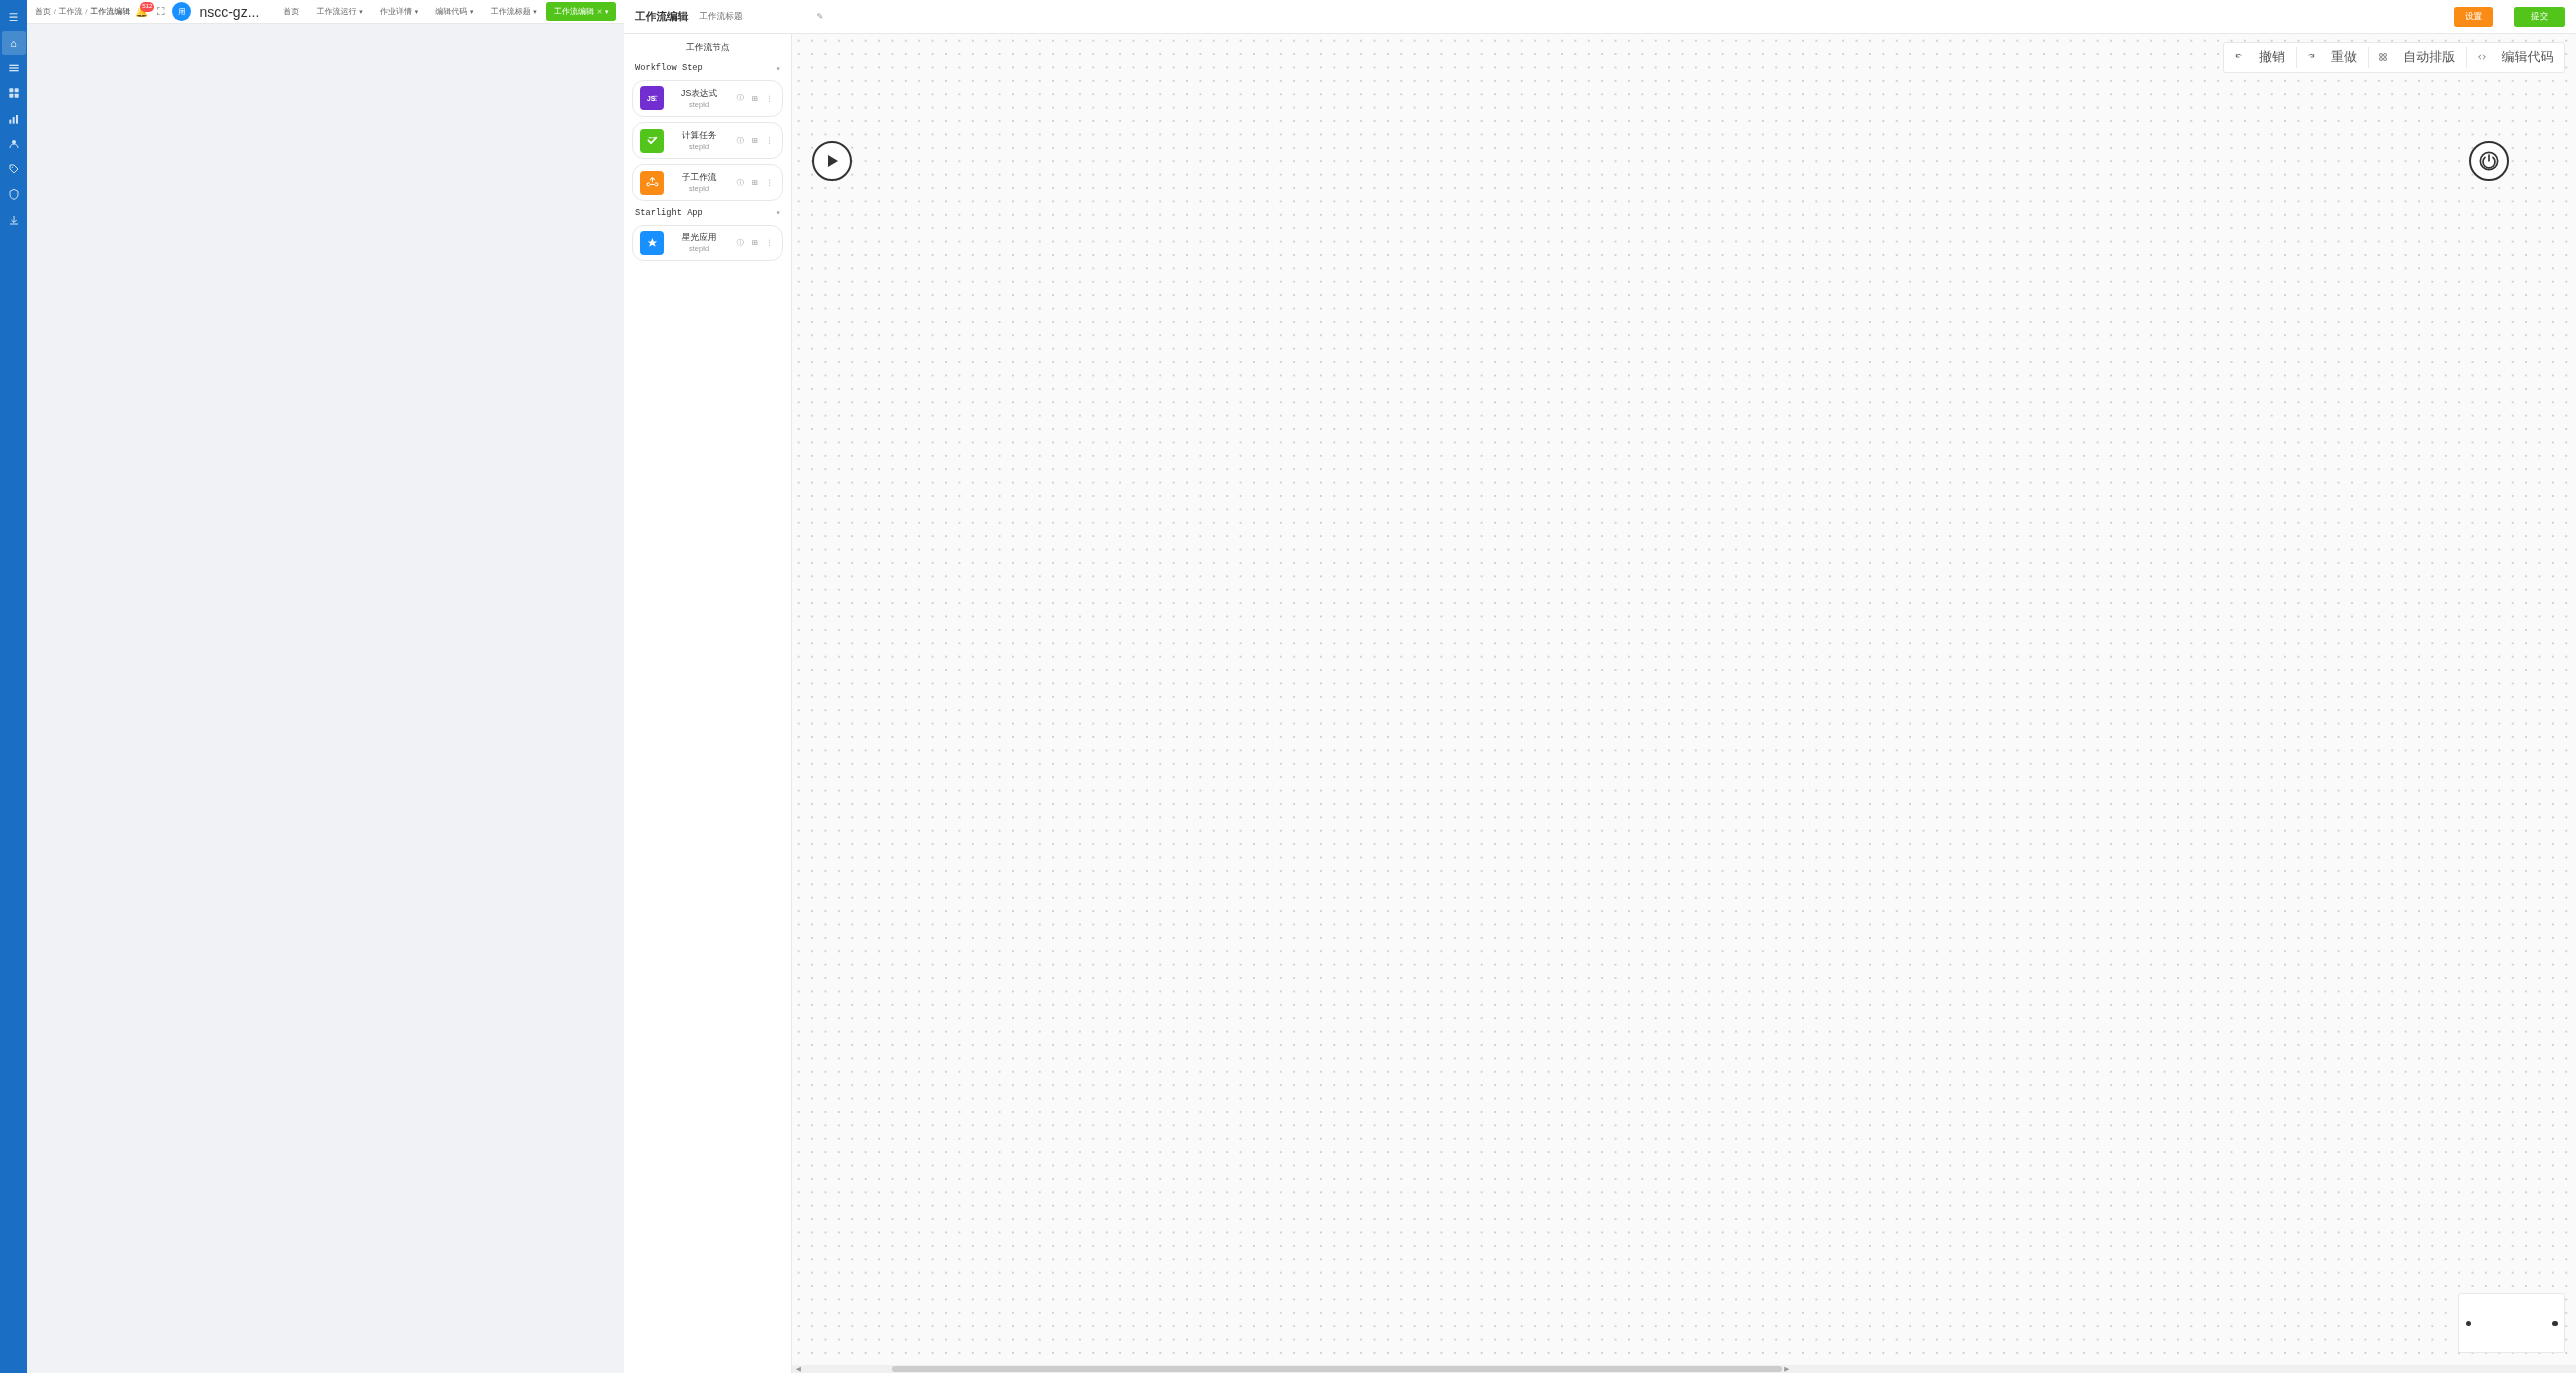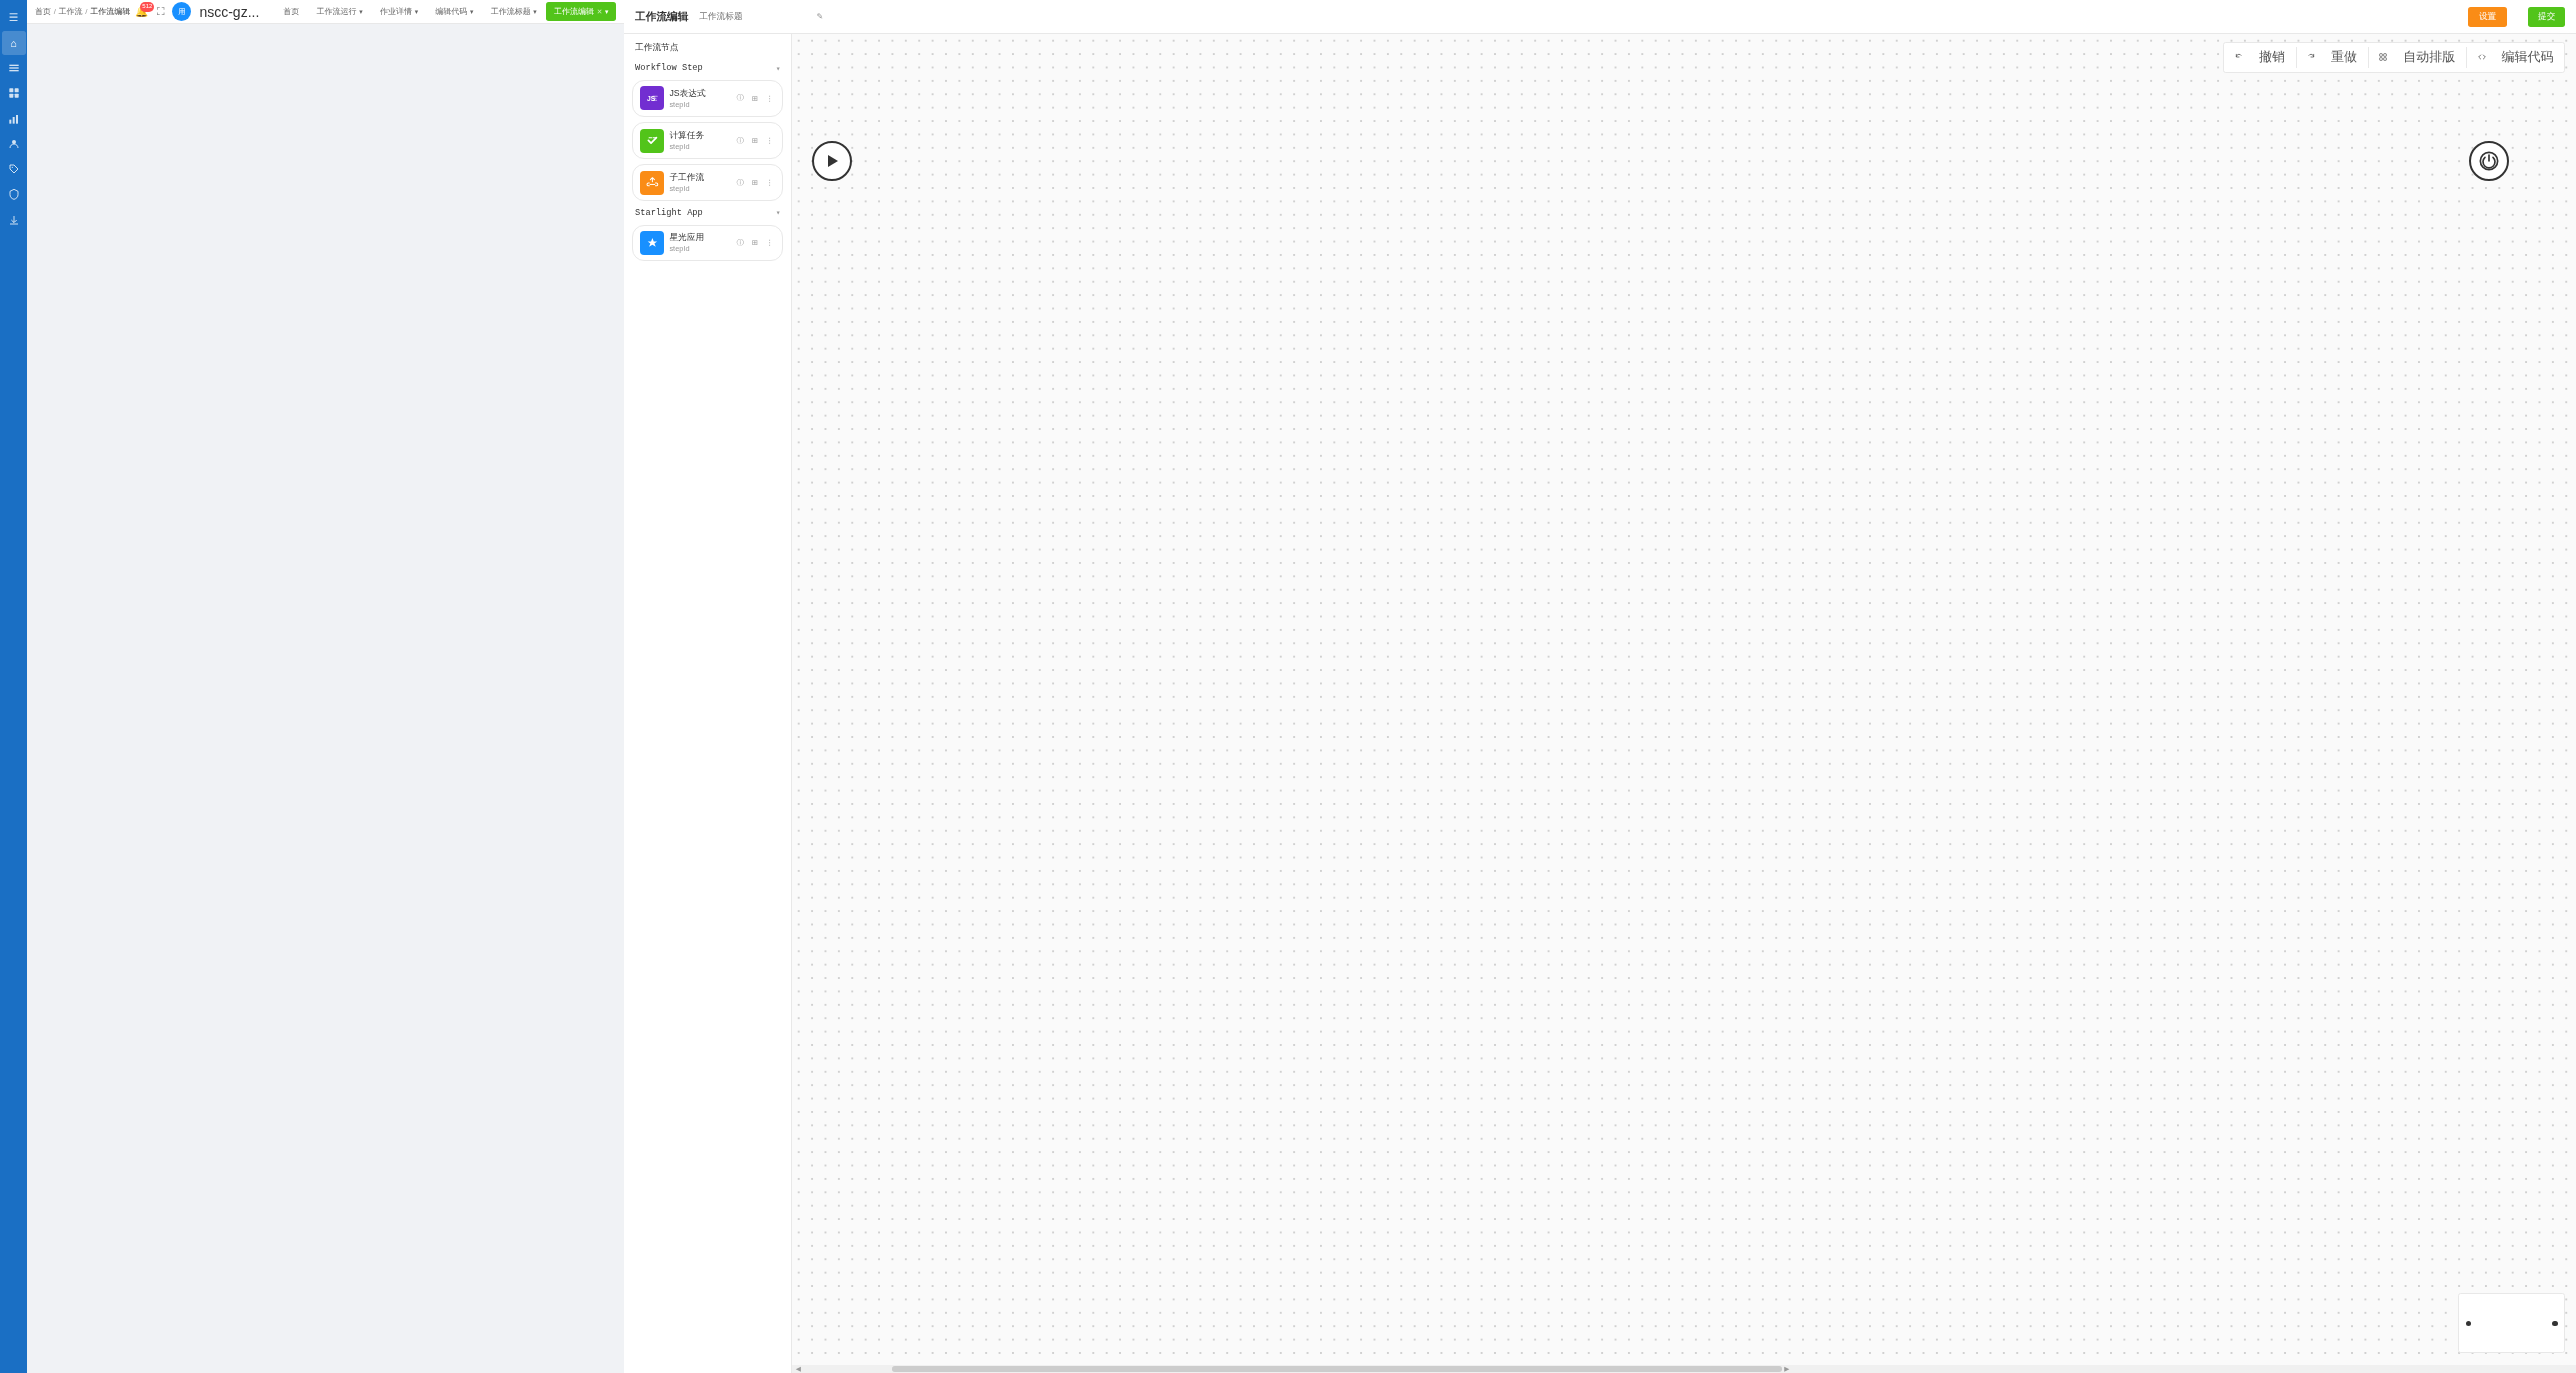--- a/index.html
+++ b/index.html
@@ -173,21 +173,21 @@
     .btn-settings {
       padding: 4px 10.7px;
       background: #fa8c16;
       color: #fff;
       border: none;
       border-radius: 2.7px;
       cursor: pointer;
       font-size: 8.7px;
     }
     .btn-submit {
-      padding: 4px 10px;
+      padding: 4px 17px;
       background: #52c41a;
       color: #fff;
       border: none;
       border-radius: 2.7px;
       cursor: pointer;
       font-size: 8.7px;
     }
 
     
     .editor-area {
@@ -199,20 +199,21 @@
 
     
     .nodes-panel {
       width: 168px;
       background: #fff;
       border-right: 0.7px solid #e8e8e8;
       display: flex;
       flex-direction: column;
       overflow-y: auto;
       flex-shrink: 0;
+      text-align: center;
     }
     .nodes-panel-title {
       font-size: 8.7px;
       color: #333;
       padding: 8px 10.7px 5.4px;
       font-weight: 500;
     }
     .node-group-header {
       display: flex;
       align-items: center;

